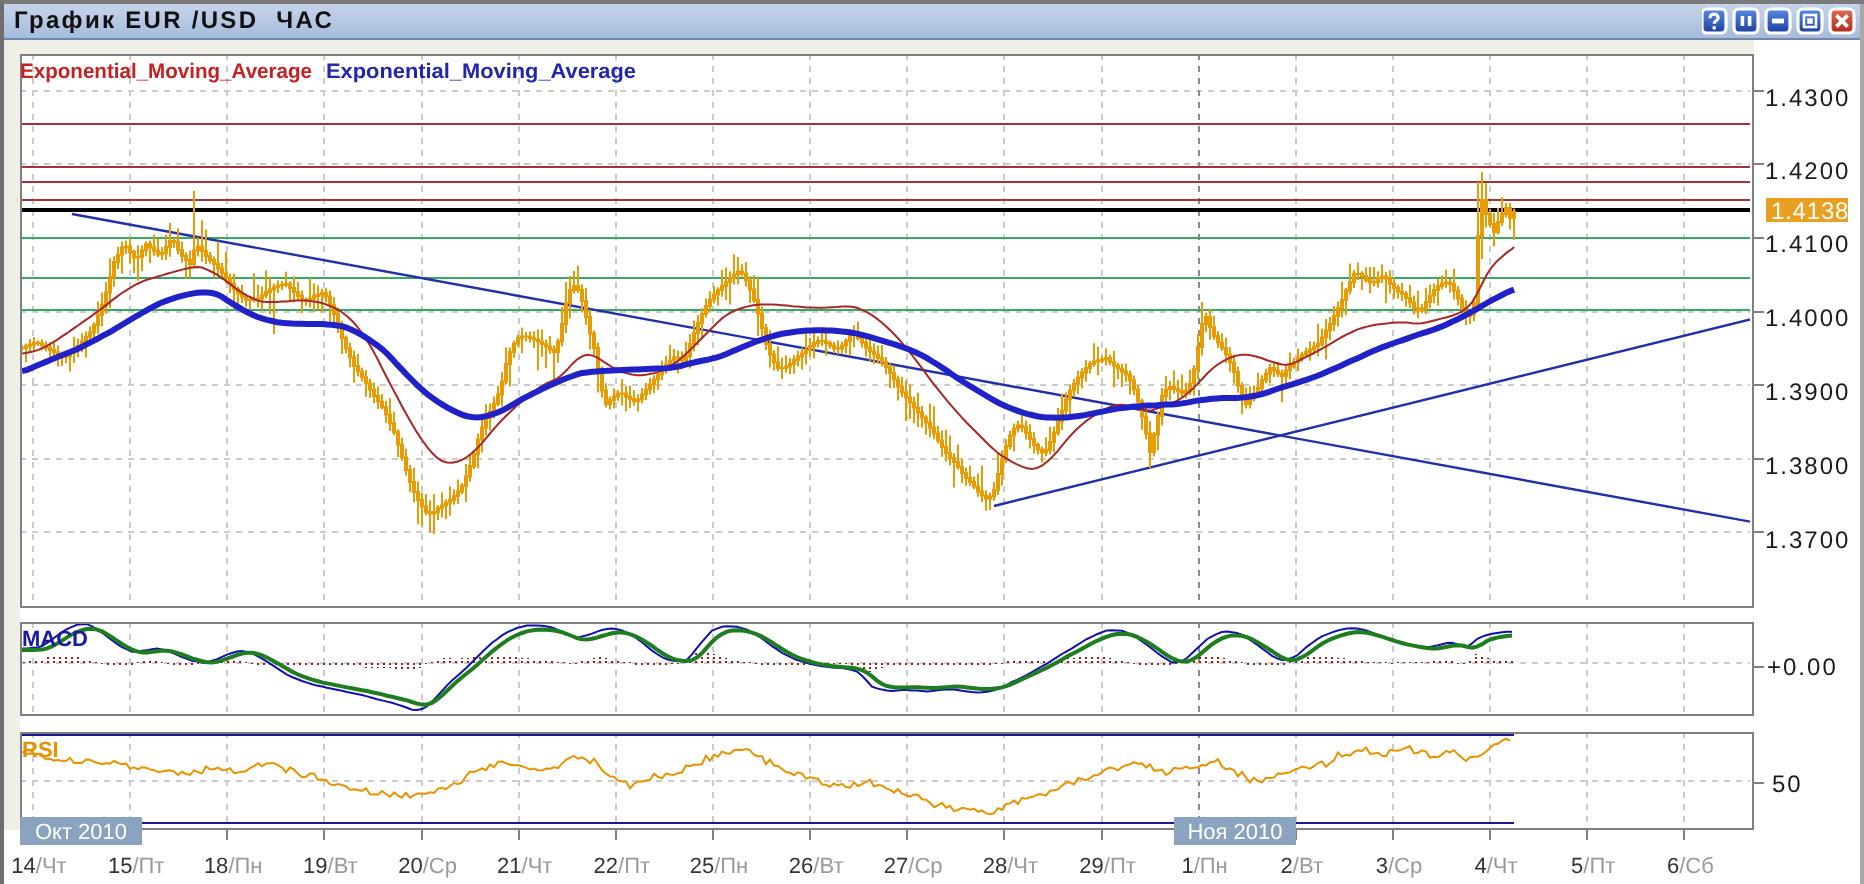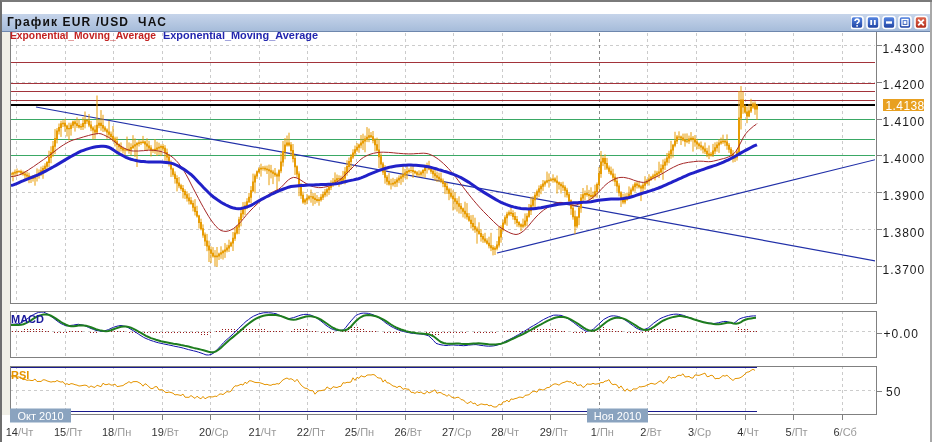--- a/index.html
+++ b/index.html
@@ -1,19 +1,19 @@
 <!DOCTYPE html>
 <html><head><meta charset="utf-8"><title>График EUR /USD  ЧАС</title>
 <style>
 html,body{margin:0;padding:0;background:#fff;} text{-webkit-font-smoothing:antialiased;} *{-webkit-font-smoothing:antialiased;}
 #win{position:relative;width:932px;height:442px;overflow:hidden;
  font-family:"Liberation Sans",sans-serif;background:#fff;
  border-top:2px solid #7a7a7a;border-left:2px solid #6e6e6e;box-sizing:border-box;}
 #titlebar{position:absolute;left:0px;top:0px;width:928px;height:17px;
- background:linear-gradient(#c6d4ea,#a6bcda);border-bottom:1px solid #6e87ad;margin-top:12px;}
+ background:linear-gradient(#c6d4ea,#a6bcda);border-bottom:1px solid #6e87ad;}
 #title{position:absolute;left:5px;top:1px;font-size:12px;font-weight:bold;color:#111;letter-spacing:1.15px;}
 #btns{position:absolute;left:849px;top:0px;}
 #rightedge{position:absolute;right:0;top:0;width:2px;height:442px;background:#a8a8a8;}
 #chart{position:absolute;left:-2px;top:-2px;}
 </style></head>
 <body>
 <div id="win">
 <div id="chart"><svg width="932" height="442" viewBox="0 0 932 442" font-family="Liberation Sans, sans-serif">
 <rect x="2" y="19" width="928" height="421" fill="#ffffff"></rect>
 <rect x="2" y="19" width="875" height="8" fill="#f0efe6"></rect>

